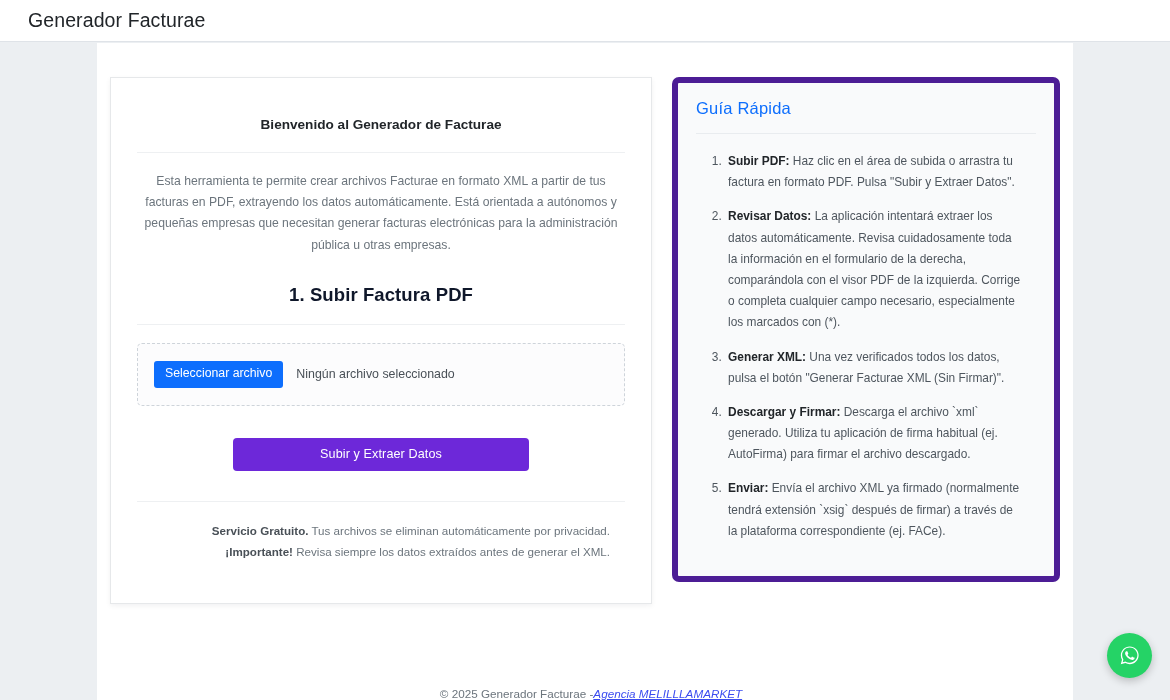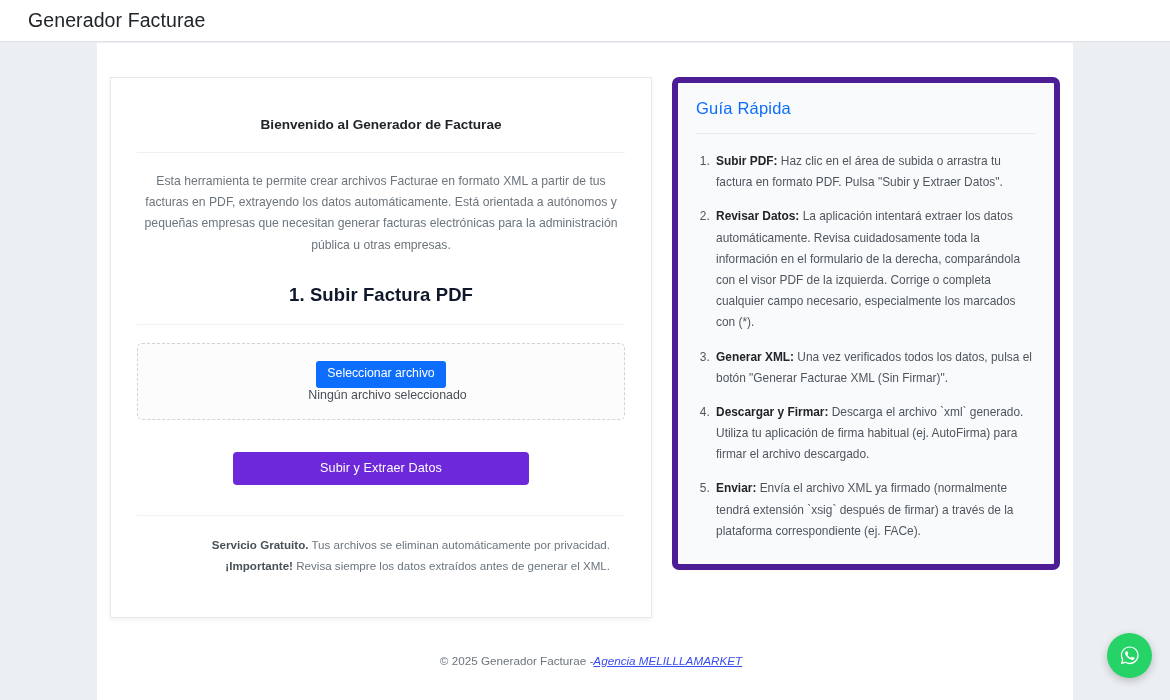--- a/index.html
+++ b/index.html
@@ -95,21 +95,20 @@
   }
 
   .dropzone {
     border: 1px dashed #ced4da;
     border-radius: 5px;
     background: #fcfcfd;
     padding: 17px 16px;
     margin: 0 0 0 0;
     display: flex;
     align-items: center;
-    flex-direction: column;
   }
   .file-btn {
     background: #0d6efd;
     color: #ffffff;
     border: none;
     border-radius: 3px;
     font-size: 12.3px;
     font-family: "Liberation Sans", sans-serif;
     padding: 6px 11px 7px 11px;
     cursor: pointer;
@@ -162,21 +161,21 @@
     color: #0d6efd;
     margin: 0 0 0 0;
     letter-spacing: .2px;
   }
   hr.guide-sep {
     border: 0;
     border-top: 1px solid #e9ecef;
     margin: 15px 0 17px 0;
   }
   ol.guide-list {
-    margin: 0;
+    margin: 12px;
     padding-left: 17px;
     font-size: 11.9px;
     line-height: 1.78;
     color: #4e565e;
   }
   ol.guide-list li {
     margin-bottom: 13px;
     padding-left: 3px;
   }
   ol.guide-list li:last-child { margin-bottom: 0; }
@@ -189,21 +188,21 @@
   }
 
   
   .footer {
     position: absolute;
     left: 12px;
     right: 0;
     bottom: 0;
     height: 46px;
     display: flex;
-    align-items: flex-start;
+    align-items: flex-end;
     justify-content: center;
     font-size: 11.7px;
     color: #6c757d;
   }
   .footer a {
     color: #3b4cf0;
     text-decoration: underline;
     font-style: italic;
   }
 

